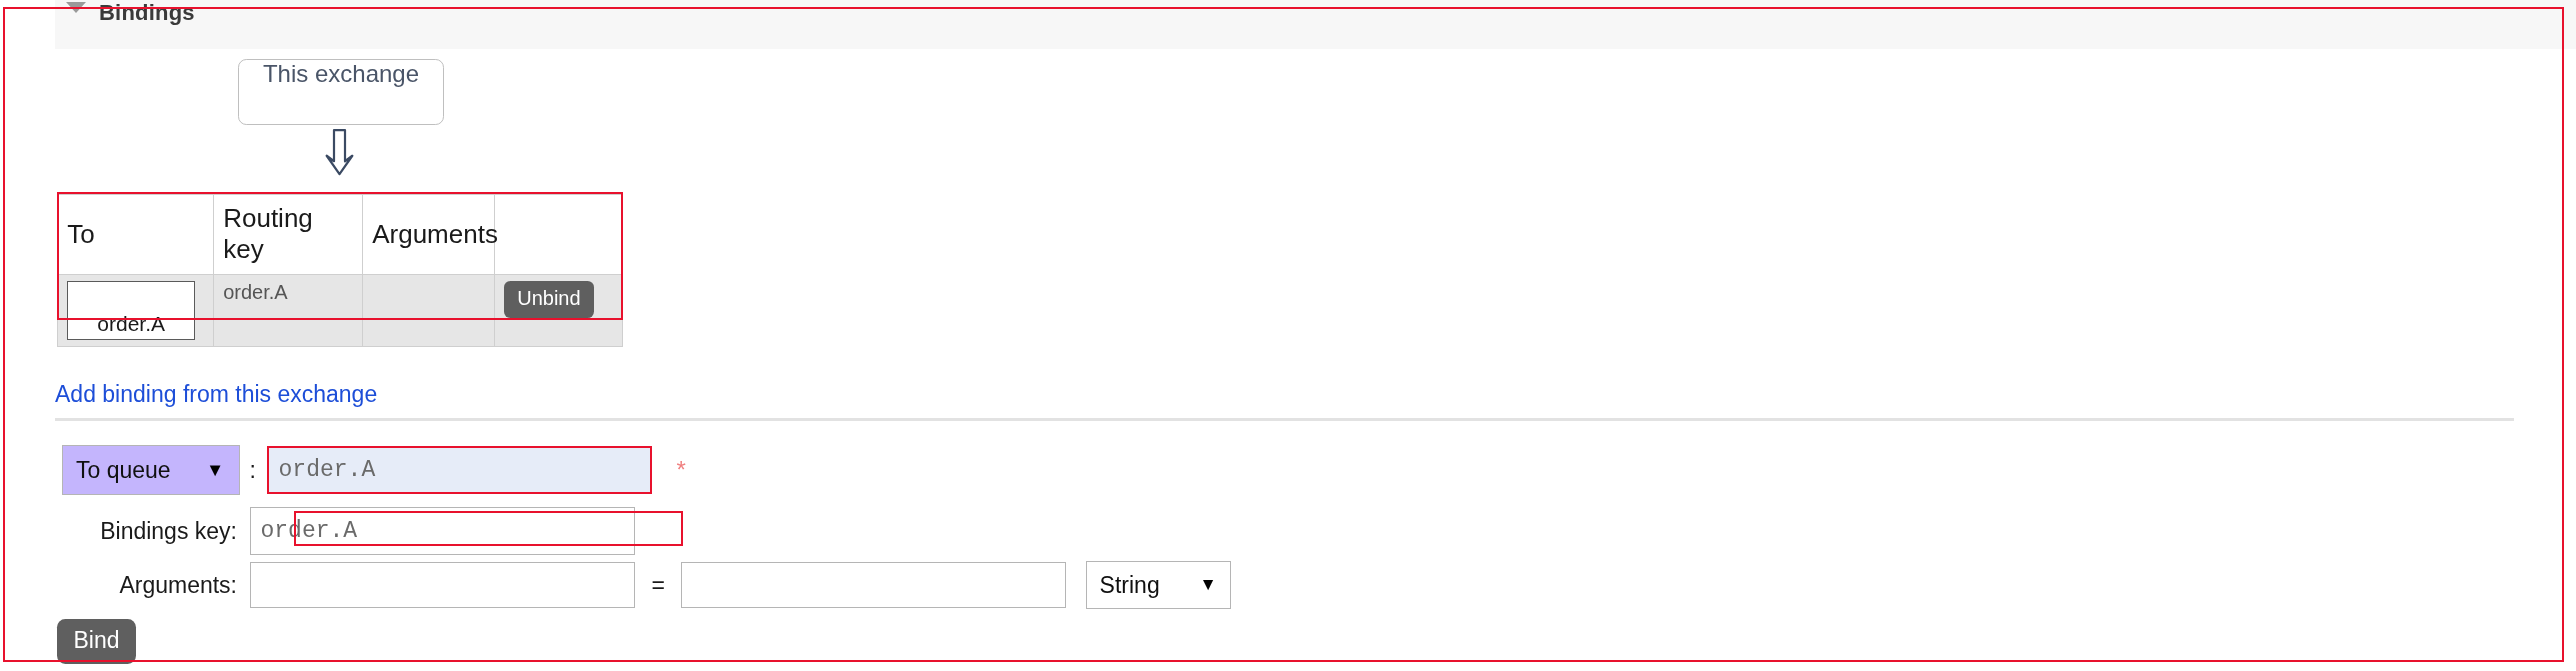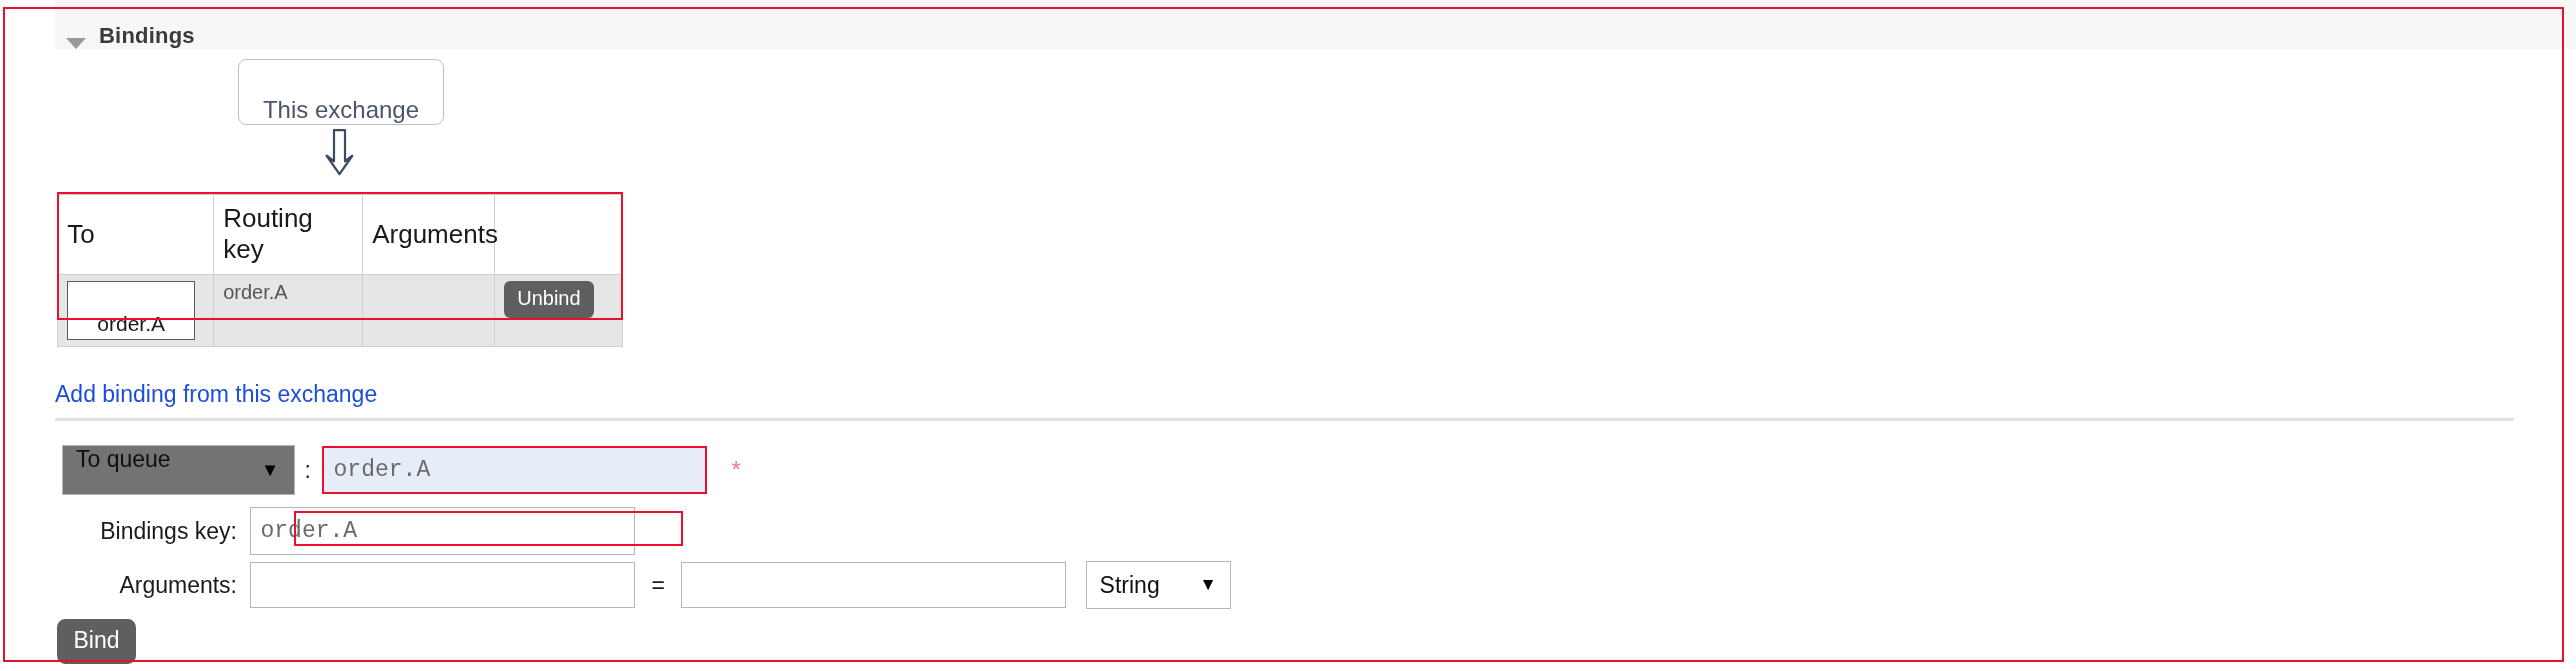--- a/index.html
+++ b/index.html
@@ -33,21 +33,21 @@
 
   
   #section-header {
     position: absolute;
     left: 55px;
     top: 0px;
     width: 2521px;
     height: 49px;
     background: #f7f7f7;
     display: flex;
-    align-items: flex-end;
+    align-items: flex-start;
   }
   #section-header .caret {
     width: 0;
     height: 0;
     border-left: 10px solid transparent;
     border-right: 10px solid transparent;
     border-top: 11px solid #9a9a9a;
     margin-left: 11px;
     margin-right: 13px;
     margin-top: 1.8px;
@@ -63,21 +63,21 @@
   #exchange-node {
     position: absolute;
     left: 238px;
     top: 59px;
     width: 206px;
     height: 66px;
     border: 1.8px solid #bfbfbf;
     border-radius: 8.3px;
     background: #ffffff;
     display: flex;
-    align-items: flex-end;
+    align-items: flex-start;
     justify-content: center;
     box-sizing: border-box;
   }
   #exchange-node span {
     font-size: 24px;
     color: #4a5568;
   }
 
   
   #flow-arrow {
@@ -191,32 +191,32 @@
 
   .form-row {
     position: absolute;
     left: 0;
     height: 51px;
   }
 
   
   #row-destination { top: 445px; left: 62px; }
   .dest-select {
-    width: 233px;
+    width: 178px;
     height: 50px;
     border: 0.9px solid #b5b5b5;
-    background: #737373;
+    background: #c4b5fd;
     font-size: 23px;
     font-family: "Liberation Sans", sans-serif;
     color: #101010;
     padding-left: 13px;
     box-sizing: border-box;
     position: relative;
     display: inline-flex;
-    align-items: flex-start;
+    align-items: center;
     vertical-align: middle;
   }
   .dest-select .sel-caret {
     position: absolute;
     right: 14.7px;
     top: 50%;
     transform: translateY(-50%);
     font-size: 18.4px;
     color: #000000;
     line-height: 1;

